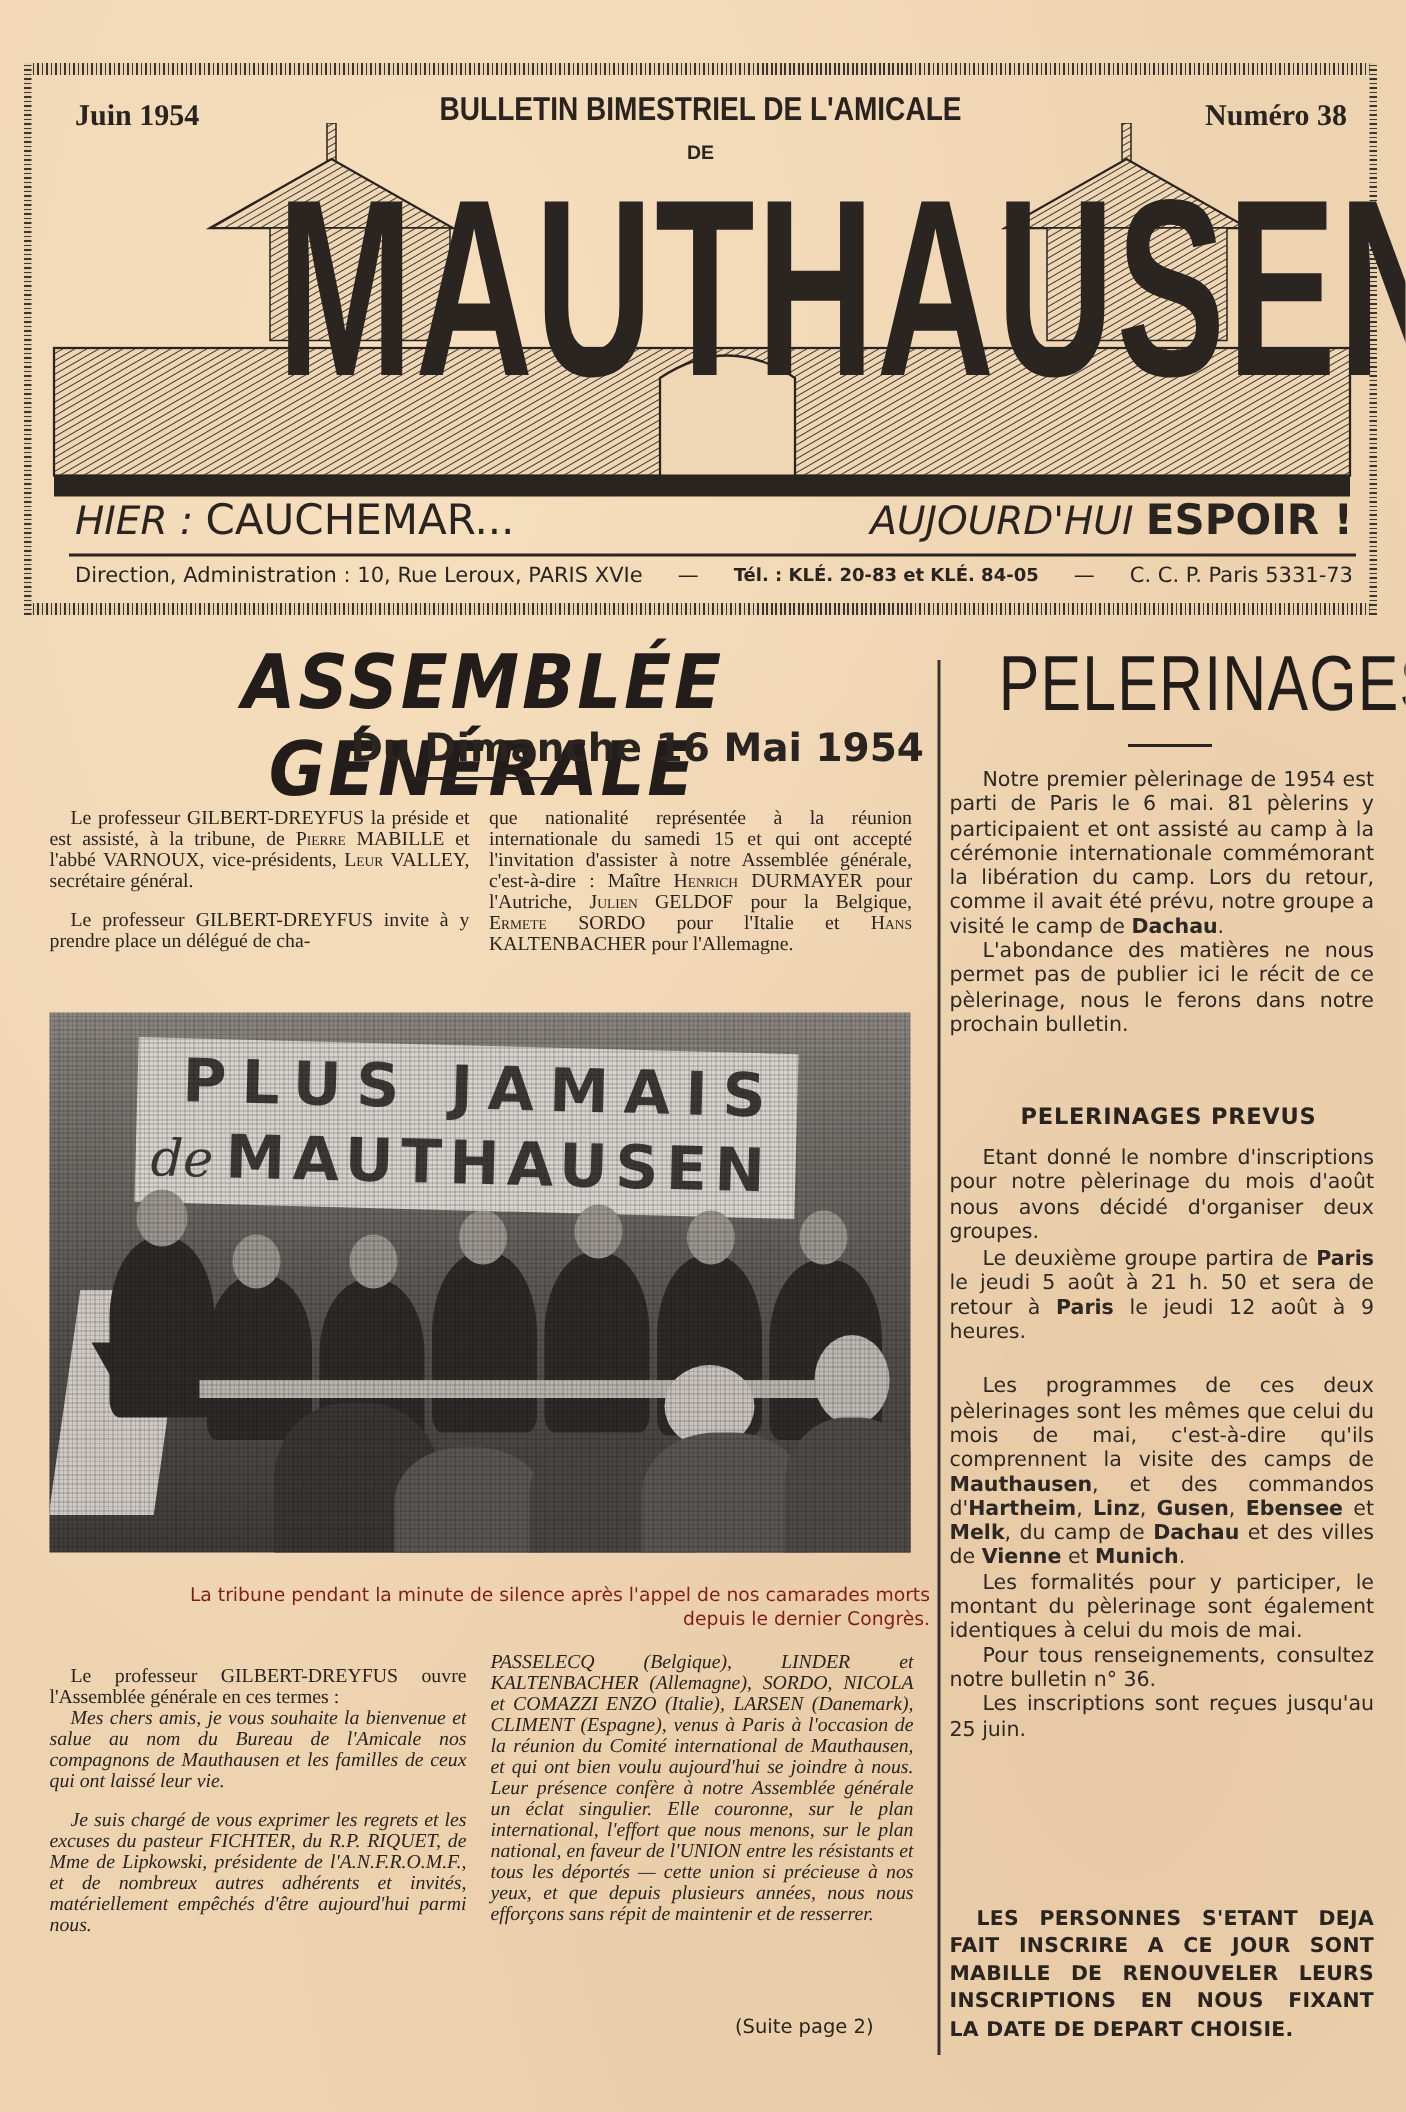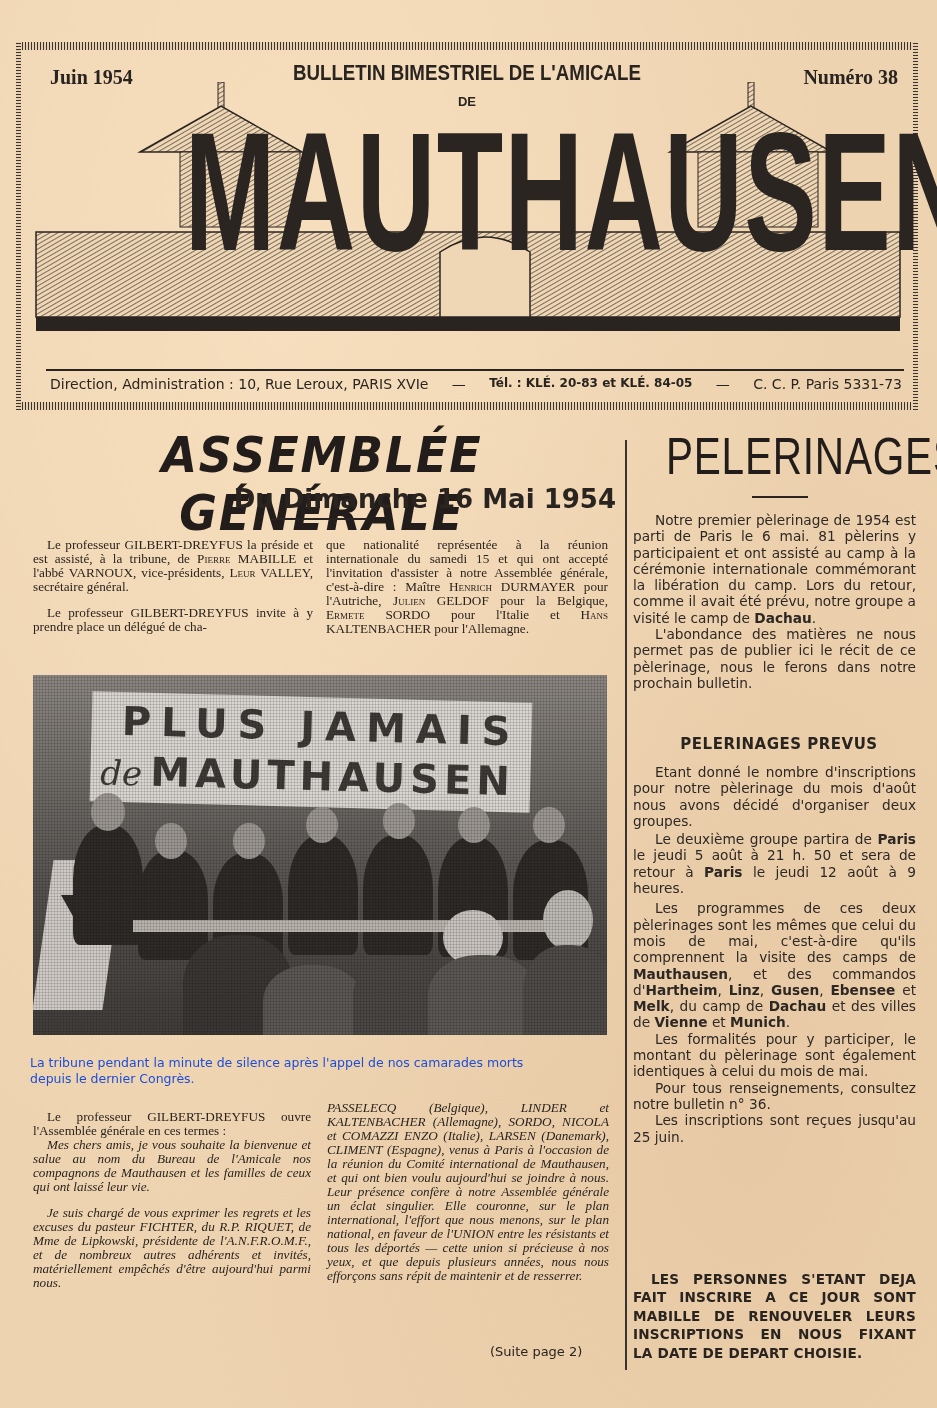--- a/index.html
+++ b/index.html
@@ -77,21 +77,21 @@
   .banner { position: absolute; left: 58px; top: 22px; width: 440px; height: 110px; background: #d8d4cf; transform: rotate(1.5deg); }
   .banner-l1 { position: absolute; left: 30px; top: 6px; font-family: "DejaVu Sans", sans-serif; font-weight: bold; font-size: 40px; letter-spacing: 10px; color: #3e3a37; white-space: nowrap; }
   .banner-l2 { position: absolute; left: 10px; top: 56px; font-family: "DejaVu Sans", sans-serif; font-weight: bold; font-size: 40px; letter-spacing: 5px; color: #3e3a37; white-space: nowrap; }
   .banner-l2 .de { font-family: "DejaVu Serif", serif; font-style: italic; font-weight: normal; font-size: 34px; letter-spacing: 0; margin-right: 8px; }
   .figure { position: absolute; border-radius: 45% 45% 10% 10%; background: #2d2a28; }
   .head { position: absolute; border-radius: 50%; background: #9a9590; }
   .table-top { position: absolute; left: 100px; top: 245px; width: 420px; height: 12px; background: #b8b3ad; }
   .lectern { position: absolute; left: 10px; top: 185px; width: 70px; height: 150px; background: #cfcac5; transform: skewX(-8deg); }
   .lectern-tri { position: absolute; left: 28px; top: 220px; width: 0; height: 0; border-left: 18px solid transparent; border-right: 18px solid transparent; border-top: 32px solid #2d2a28; }
 
-  .caption { position: absolute; left: 30px; top: 1055px; width: 590px; text-align: left; font-family: "DejaVu Sans", sans-serif; font-size: 12.5px; line-height: 16px; color: #1d4ed8; }
+  .caption { position: absolute; left: 30px; top: 1055px; width: 590px; text-align: right; font-family: "DejaVu Sans", sans-serif; font-size: 12.5px; line-height: 16px; color: #7f1d1d; }
   .suite { position: absolute; left: 490px; top: 1344px; font-family: "DejaVu Sans", sans-serif; font-size: 13px; }
 
   
   .right-title { position: absolute; left: 634px; top: 426px; width: 290px; text-align: center;
     font-family: "Liberation Sans", sans-serif; font-size: 52px; letter-spacing: 1px; transform: scaleX(0.78); transform-origin: center; color: #221d1a; }
   .right-text { position: absolute; left: 633px; width: 283px; font-family: "DejaVu Sans", sans-serif; font-size: 13.7px; line-height: 16.3px; text-align: justify; color: #2e2825; }
   .right-text p { margin: 0; text-indent: 22px; }
   .right-text b { font-weight: bold; }
   .right-sub { position: absolute; left: 634px; top: 735px; width: 290px; text-align: center; font-family: "DejaVu Sans", sans-serif; font-weight: bold; font-size: 15px; letter-spacing: 0.5px; }
   .caps-notice { position: absolute; left: 633px; top: 1270px; width: 283px; font-family: "DejaVu Sans", sans-serif; font-weight: bold; font-size: 13.6px; line-height: 18.4px; text-align: justify; text-align-last: justify; letter-spacing: 0.2px; }
@@ -132,20 +132,28 @@
       <polygon points="640,70 721,24 802,70" fill="url(#hatch)" stroke="#2a2420" stroke-width="1.5"></polygon>
       <rect x="668" y="70" width="120" height="75" fill="url(#hatch)" stroke="#2a2420"></rect>
     </g>
 
     <path d="M410 235 L410 170 Q455 140 500 170 L500 235 Z" fill="#efd6b4" stroke="#2a2420" stroke-width="1.5"></path>
 
     <rect x="6" y="235" width="864" height="14" fill="#2a2420"></rect>
   </svg>
   <div class="mh-title">MAUTHAUSEN</div>
 
+  <div class="slogan-row">
+    <div class="slogan-left">
+      <span class="thin">HIER : </span><span class="bold">CAUCHEMAR...</span>
+    </div>
+    <div class="slogan-right">
+      <span class="thin">AUJOURD'HUI </span><span class="bold">ESPOIR !</span>
+    </div>
+  </div>
   <div class="rule1"></div>
   <div class="addr-row">
     <span><span>Direction, Administration : </span><span>10, Rue Leroux, PARIS XVIe</span></span>
     <span>—</span>
     <span class="sm">Tél. : KLÉ. 20-83 et KLÉ. 84-05</span>
     <span>—</span>
     <span>C. C. P. Paris 5331-73</span>
   </div>
 </div>
 
@@ -215,21 +223,21 @@
 
 <div class="right-text" style="top:512px;">
   <p><span>Notre premier pèlerinage de 1954 est parti de Paris le 6 mai. 81 pèlerins y participaient et ont assisté au camp à la cérémonie internationale commémorant la libération du camp. Lors du retour, comme il avait été prévu, notre groupe a visité le camp de </span><b>Dachau</b><span>.</span></p>
   <p>L'abondance des matières ne nous permet pas de publier ici le récit de ce pèlerinage, nous le ferons dans notre prochain bulletin.</p>
 </div>
 
 <div class="right-sub">PELERINAGES PREVUS</div>
 
 <div class="right-text" style="top:764px;">
   <p style="margin-bottom:2px;">Etant donné le nombre d'inscriptions pour notre pèlerinage du mois d'août nous avons décidé d'organiser deux groupes.</p>
-  <p style="margin-bottom:4px;"><span>Le deuxième groupe partira de </span><b>Paris</b><span> le jeudi 5 août à 21 h. 50 et sera de retour à </span><b>Paris</b><span> le jeudi 12 août à 9 heures.</span></p>
+  <p style="margin-bottom:20px;"><span>Le deuxième groupe partira de </span><b>Paris</b><span> le jeudi 5 août à 21 h. 50 et sera de retour à </span><b>Paris</b><span> le jeudi 12 août à 9 heures.</span></p>
   <p><span>Les programmes de ces deux pèlerinages sont les mêmes que celui du mois de mai, c'est-à-dire qu'ils comprennent la visite des camps de </span><b>Mauthausen</b><span>, et des commandos d'</span><b>Hartheim</b>, <b>Linz</b>, <b>Gusen</b>, <b>Ebensee</b><span> et </span><b>Melk</b><span>, du camp de </span><b>Dachau</b><span> et des villes de </span><b>Vienne</b><span> et </span><b>Munich</b>.</p>
   <p>Les formalités pour y participer, le montant du pèlerinage sont également identiques à celui du mois de mai.</p>
   <p>Pour tous renseignements, consultez notre bulletin n° 36.</p>
   <p>Les inscriptions sont reçues jusqu'au 25 juin.</p>
 </div>
 
 <div class="caps-notice">
   <span>LES PERSONNES S'ETANT DEJA</span>
   <span style="text-indent:0">FAIT INSCRIRE A CE JOUR SONT</span>
   <span style="text-indent:0">MABILLE DE RENOUVELER LEURS</span>

